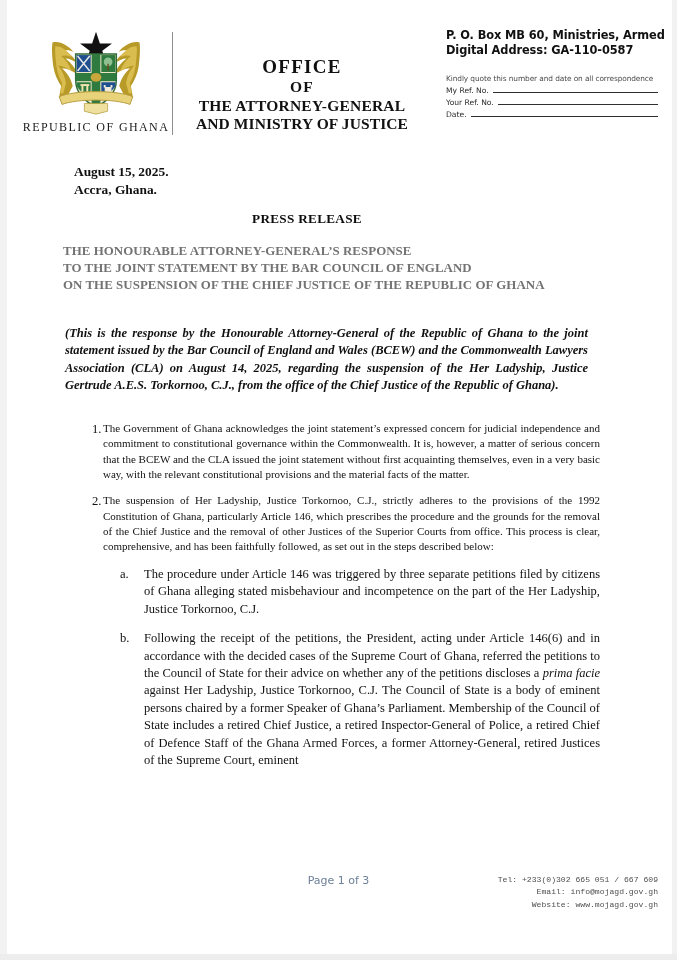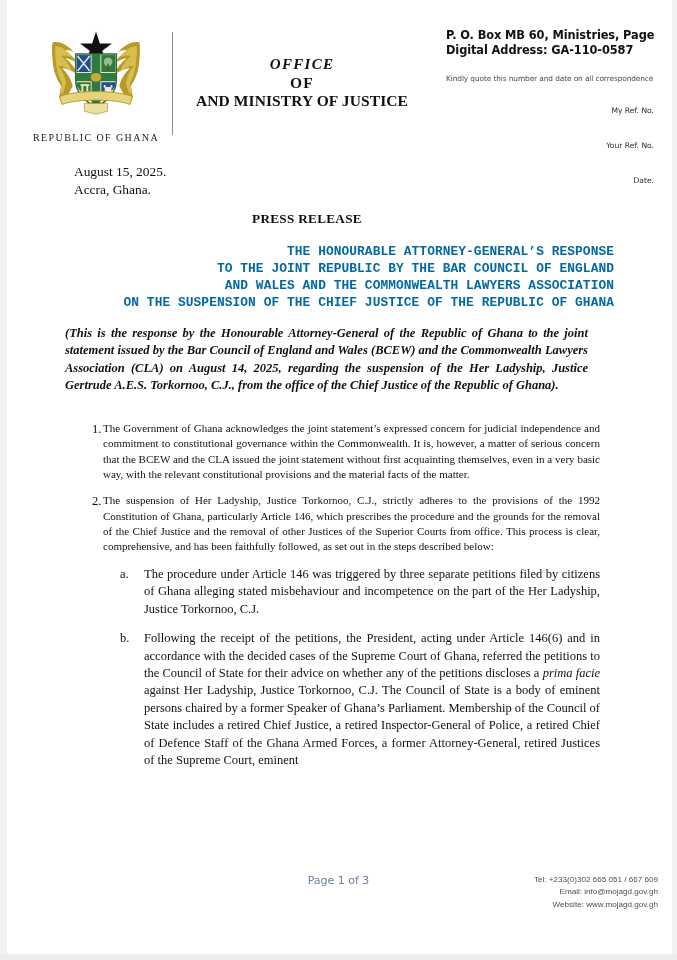--- a/index.html
+++ b/index.html
@@ -42,44 +42,44 @@
     text-align: center;
   }
   .crest {
     width: 118px;
     height: 92px;
     margin: 0 auto;
     display: block;
   }
   .crest-caption {
     font-family: "Liberation Serif", serif;
-    font-size: 10px;
+    font-size: 12px;
     letter-spacing: 1.4px;
     color: #1b1b1b;
-    margin-top: 14px;
+    margin-top: 2px;
     white-space: nowrap;
   }
   .header-divider {
     position: absolute;
     left: 172px; top: 32px;
     width: 1px;
     height: 103px;
     background: #8e8e8e;
   }
   .office-title {
     position: absolute;
     left: 178px; top: 56px;
     width: 248px;
     text-align: center;
     font-family: "Liberation Serif", serif;
     font-weight: bold;
     color: #111;
     line-height: 1.18;
   }
-  .office-title .l1 { font-size: 15px; letter-spacing: 1.3px; font-style: italic; }
+  .office-title .l1 { font-size: 19px; letter-spacing: 1.3px; }
   .office-title .l2 { font-size: 15.5px; letter-spacing: 1.3px; }
   .office-title .l3 { font-size: 15.5px; letter-spacing: 0.2px; white-space: nowrap;}
   .office-title .l4 { font-size: 15.5px; letter-spacing: 0.1px; white-space: nowrap;}
 
   .address-block {
     position: absolute;
     left: 446px; top: 28px;
     width: 212px;
   }
   .addr-line {
@@ -95,22 +95,21 @@
     font-family: "DejaVu Sans", sans-serif;
     font-size: 7.4px;
     color: #4a4a4a;
     margin-top: 16px;
     letter-spacing: -0.1px;
     white-space: nowrap;
   }
   .ref-row {
     display: flex;
     align-items: flex-end;
-    margin-top: 23px;
-    flex-direction: column;
+    margin-top: 3px;
   }
   .ref-label {
     font-family: "DejaVu Sans", sans-serif;
     font-size: 7.6px;
     color: #2b2b2b;
     white-space: nowrap;
     padding-right: 4px;
   }
   .ref-rule {
     flex: 1;
@@ -119,42 +118,42 @@
     margin-bottom: 2px;
   }
 
   
   .datebox {
     position: absolute;
     left: 74px; top: 163px;
     font-size: 13.4px;
     color: #101010;
     line-height: 1.36;
+    font-weight: bold;
   }
   .press-release {
     position: absolute;
     left: 0; top: 211px;
     width: 614px;
     text-align: center;
     font-size: 13.2px;
     font-weight: bold;
     letter-spacing: 0.3px;
     color: #0d0d0d;
   }
   .headline {
     position: absolute;
     left: 63px; top: 243px;
     width: 551px;
-    text-align: right;
+    text-align: left;
     font-size: 12.9px;
     font-weight: bold;
     line-height: 1.33;
-    color: #0369a1;
+    color: #737373;
     letter-spacing: 0.05px;
-    font-family: Liberation Mono, monospace;
   }
   .headline div { white-space: nowrap; }
 
   .preamble {
     position: absolute;
     left: 65px; top: 325px;
     width: 523px;
     font-size: 12.5px;
     font-style: italic;
     font-weight: bold;
@@ -217,21 +216,21 @@
     width: 145px;
     text-align: center;
     font-family: "DejaVu Sans", sans-serif;
     font-size: 11px;
     color: #6d8099;
   }
   .contact {
     position: absolute;
     right: 19px; top: 14px;
     text-align: right;
-    font-family: Liberation Sans, sans-serif;
+    font-family: Liberation Mono, monospace;
     font-size: 8.1px;
     line-height: 1.52;
     color: #4f4f4f;
     white-space: nowrap;
   }
 </style>
 </head>
 <body>
 
 <div class="page">
@@ -291,25 +290,26 @@
         <path d="M96,160 L144,160 L144,176 L120,182 L96,176 Z" fill="#f0e0a0" stroke="#b39a3c" stroke-width="1.5"></path>
       </svg>
       <div class="crest-caption">REPUBLIC OF GHANA</div>
     </div>
 
     <div class="header-divider"></div>
 
     <div class="office-title">
       <div class="l1">OFFICE</div>
       <div class="l2">OF</div>
+      <div class="l3">THE ATTORNEY-GENERAL</div>
       <div class="l4">AND MINISTRY OF JUSTICE</div>
     </div>
 
     <div class="address-block">
-      <div class="addr-line">P. O. Box MB 60, Ministries, Page</div>
+      <div class="addr-line">P. O. Box MB 60, Ministries, Armed</div>
       <div class="addr-line">Digital Address: GA-110-0587</div>
       <div class="addr-note">Kindly quote this number and date on all correspondence</div>
 
       <div class="ref-row">
         <span class="ref-label">My Ref. No.</span>
         <span class="ref-rule"></span>
       </div>
       <div class="ref-row">
         <span class="ref-label">Your Ref. No.</span>
         <span class="ref-rule"></span>
@@ -323,22 +323,21 @@
 
   <div class="datebox">
     <div>August 15, 2025.</div>
     <div>Accra, Ghana.</div>
   </div>
 
   <div class="press-release">PRESS RELEASE</div>
 
   <div class="headline">
     <div>THE HONOURABLE ATTORNEY-GENERAL’S RESPONSE</div>
-    <div>TO THE JOINT REPUBLIC BY THE BAR COUNCIL OF ENGLAND</div>
-    <div>AND WALES AND THE COMMONWEALTH LAWYERS ASSOCIATION</div>
+    <div>TO THE JOINT STATEMENT BY THE BAR COUNCIL OF ENGLAND</div>
     <div>ON THE SUSPENSION OF THE CHIEF JUSTICE OF THE REPUBLIC OF GHANA</div>
   </div>
 
   <div class="preamble">(This is the response by the Honourable Attorney-General of the Republic of Ghana to the joint statement issued by the Bar Council of England and Wales (BCEW) and the Commonwealth Lawyers Association (CLA) on August 14, 2025, regarding the suspension of the Her Ladyship, Justice Gertrude A.E.S. Torkornoo, C.J., from the office of the Chief Justice of the Republic of Ghana).</div>
 
   <div class="items">
 
     <div class="item">
       <div class="item-marker">1.</div>
       <div class="item-text">The Government of Ghana acknowledges the joint statement’s expressed concern for judicial independence and commitment to constitutional governance within the Commonwealth. It is, however, a matter of serious concern that the BCEW and the CLA issued the joint statement without first acquainting themselves, even in a very basic way, with the relevant constitutional provisions and the material facts of the matter.</div>

